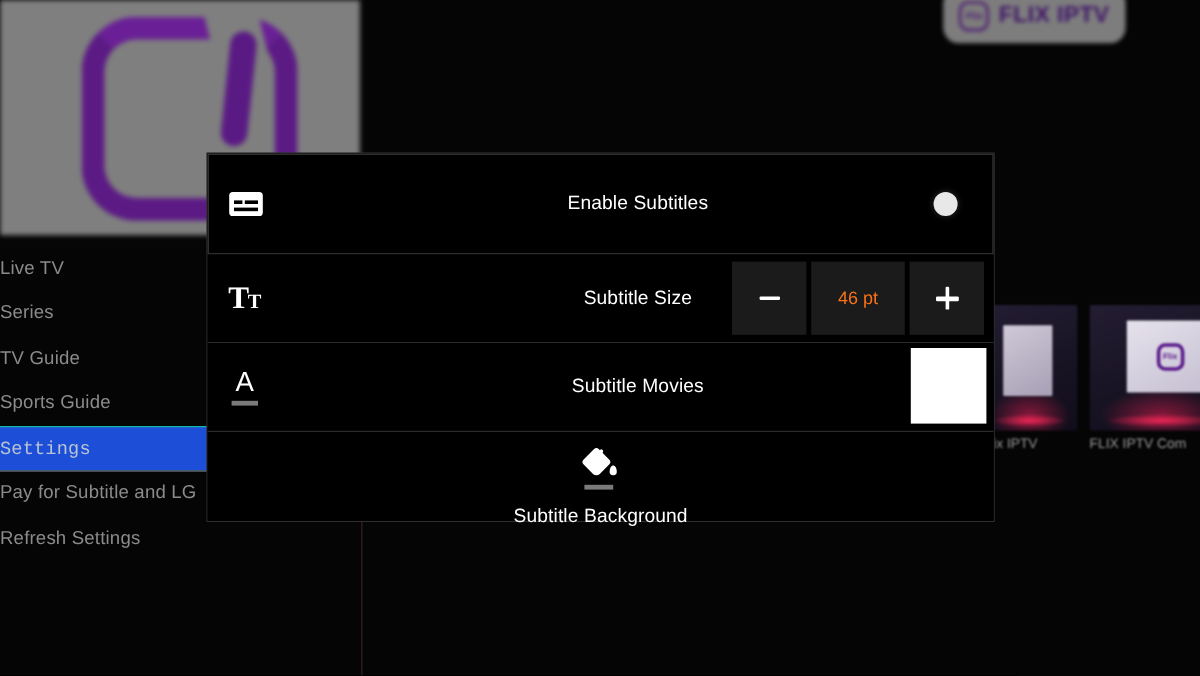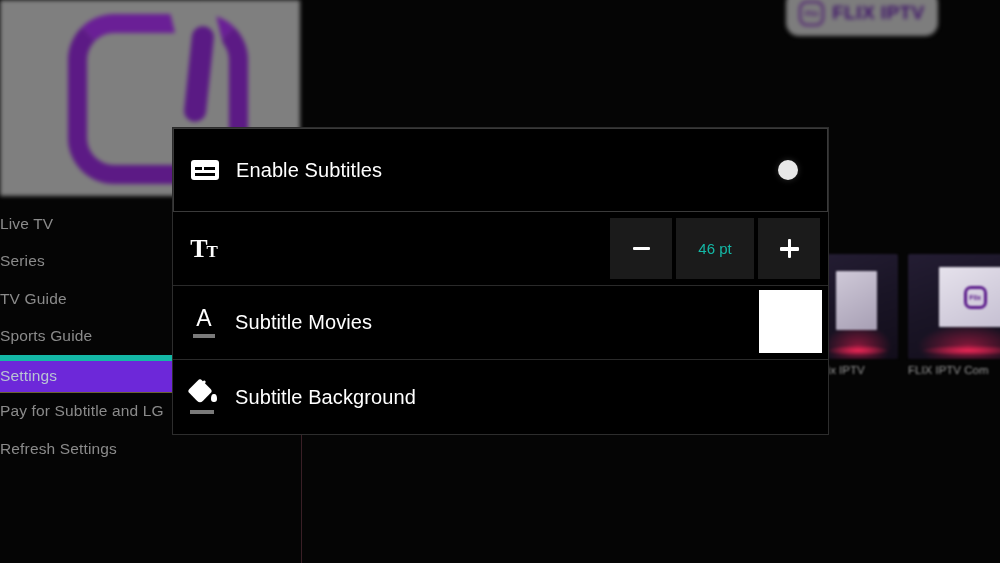--- a/index.html
+++ b/index.html
@@ -65,25 +65,26 @@
   }
   .nav-item {
     height:37.5px;
     display:flex; align-items:center;
     color:#8b8b8b;
     font-size:15.5px;
     letter-spacing:.15px;
     white-space:nowrap;
   }
   .nav-item.selected {
-    background:#6d28d9;
+    background:#1d4ed8;
     color:#b9c4d3;
-    border-top:6px solid #14b8a6;
+    border-top:1px solid #14b8a6;
     border-bottom:1px solid #6b6330;
     width:181px;
+    font-family:Liberation Mono, monospace;
   }
 
   
   .flix-badge {
     position:absolute;
     right:62px; top:-10px;
     width:152px; height:46px;
     background:#7d7d7d;
     border-radius:13px;
     display:flex; align-items:center;
@@ -170,33 +171,34 @@
   .row {
     position:relative;
     display:flex; align-items:center;
     background:#000;
     border-bottom:1px solid #2a2a2a;
   }
   .row:last-child { border-bottom:none; }
   .row.r-enable  { height:84px; border:1px solid #3a3a3a; }
   .row.r-size    { height:74px; }
   .row.r-color   { height:74px; }
-  .row.r-bg      { height:74px; }
+  .row.r-bg      { height:74px;flex-direction:column; }
 
   .row-icon {
     width:62px;
     flex:0 0 62px;
     display:flex; align-items:center; justify-content:center;
     color:#fff;
   }
   .row-label {
     color:#fff;
-    font-size:20px;
+    font-size:16px;
     letter-spacing:.1px;
     flex:1;
+    text-align:center;
   }
 
   
   .icon-cc {
     width:28px; height:20px;
     background:#fff;
     border-radius:3px;
     position:relative;
   }
   .icon-cc::before, .icon-cc::after {
@@ -284,21 +286,21 @@
   
   .stepper {
     position:absolute;
     right:8px; top:6px; bottom:6px;
     display:flex; gap:4px;
   }
   .step-btn {
     width:62px;
     background:#1b1b1b;
     display:flex; align-items:center; justify-content:center;
-    color:#14b8a6;
+    color:#f97316;
   }
   .step-btn.value { width:78px; font-size:15px; }
   .step-btn .glyph-minus {
     width:17px; height:3px; background:#fff; border-radius:1px;
   }
   .step-btn .glyph-plus {
     position:relative; width:19px; height:19px;
   }
   .step-btn .glyph-plus::before,
   .step-btn .glyph-plus::after {
@@ -391,20 +393,21 @@
       <div class="toggle"></div>
     </div>
 
     <div class="row r-size">
       <div class="row-icon">
         <div class="icon-tt">
             <span class="big">T</span>
             <span class="small">T</span>
           </div>
       </div>
+      <div class="row-label">Subtitle Size</div>
       <div class="stepper">
         <div class="step-btn">
           <span class="glyph-minus"></span>
         </div>
         <div class="step-btn value">46 pt</div>
         <div class="step-btn">
           <span class="glyph-plus"></span>
         </div>
       </div>
     </div>

